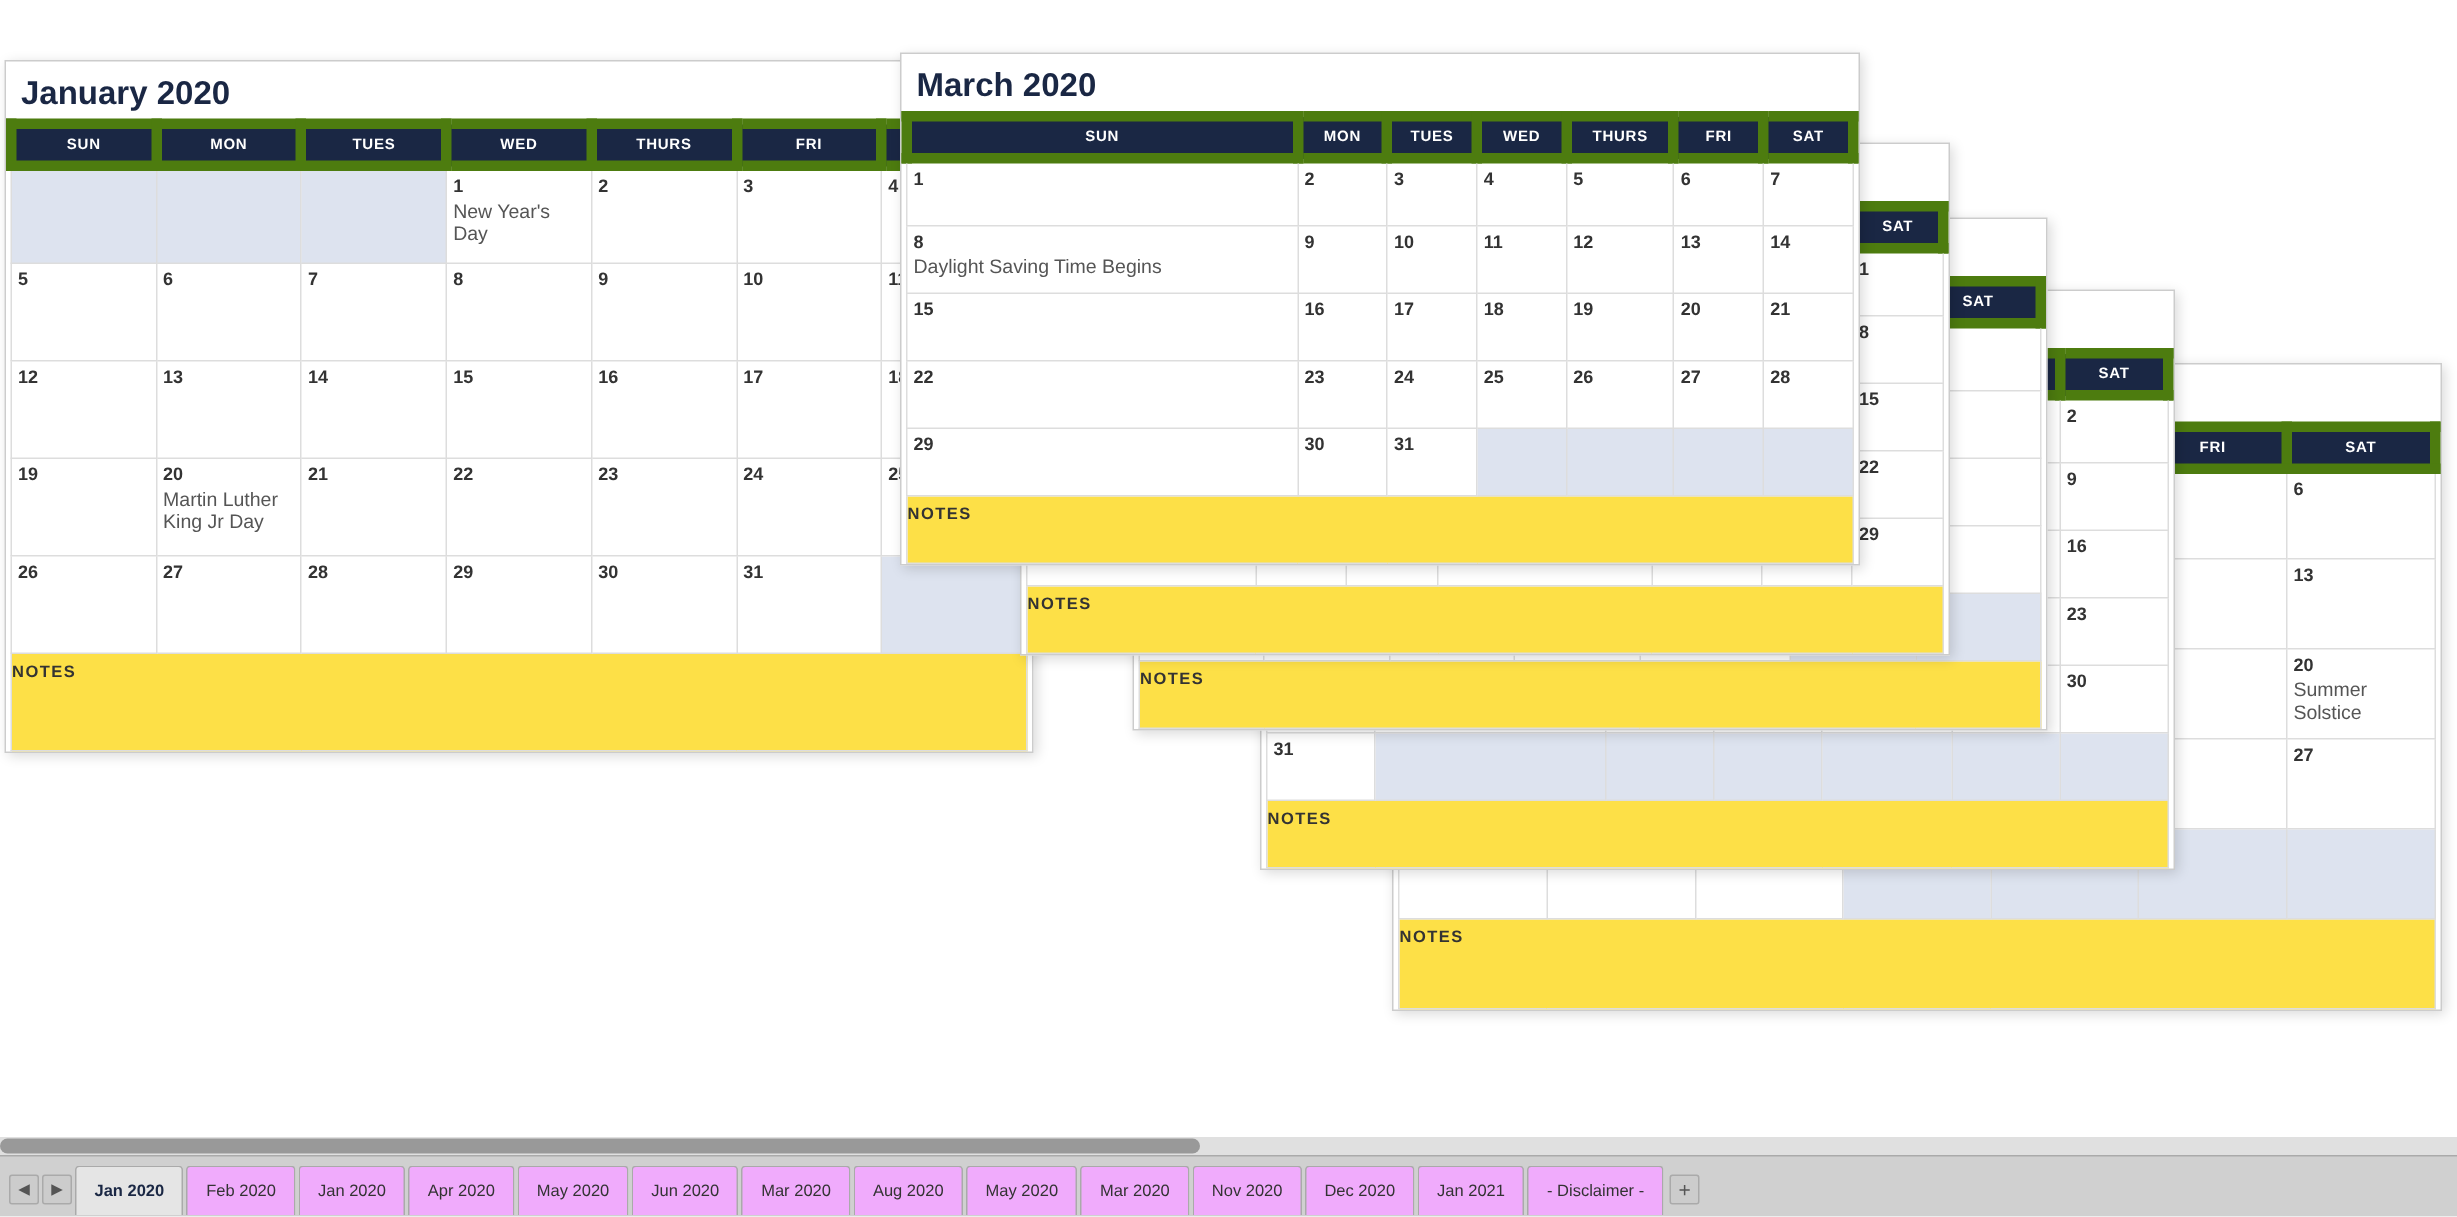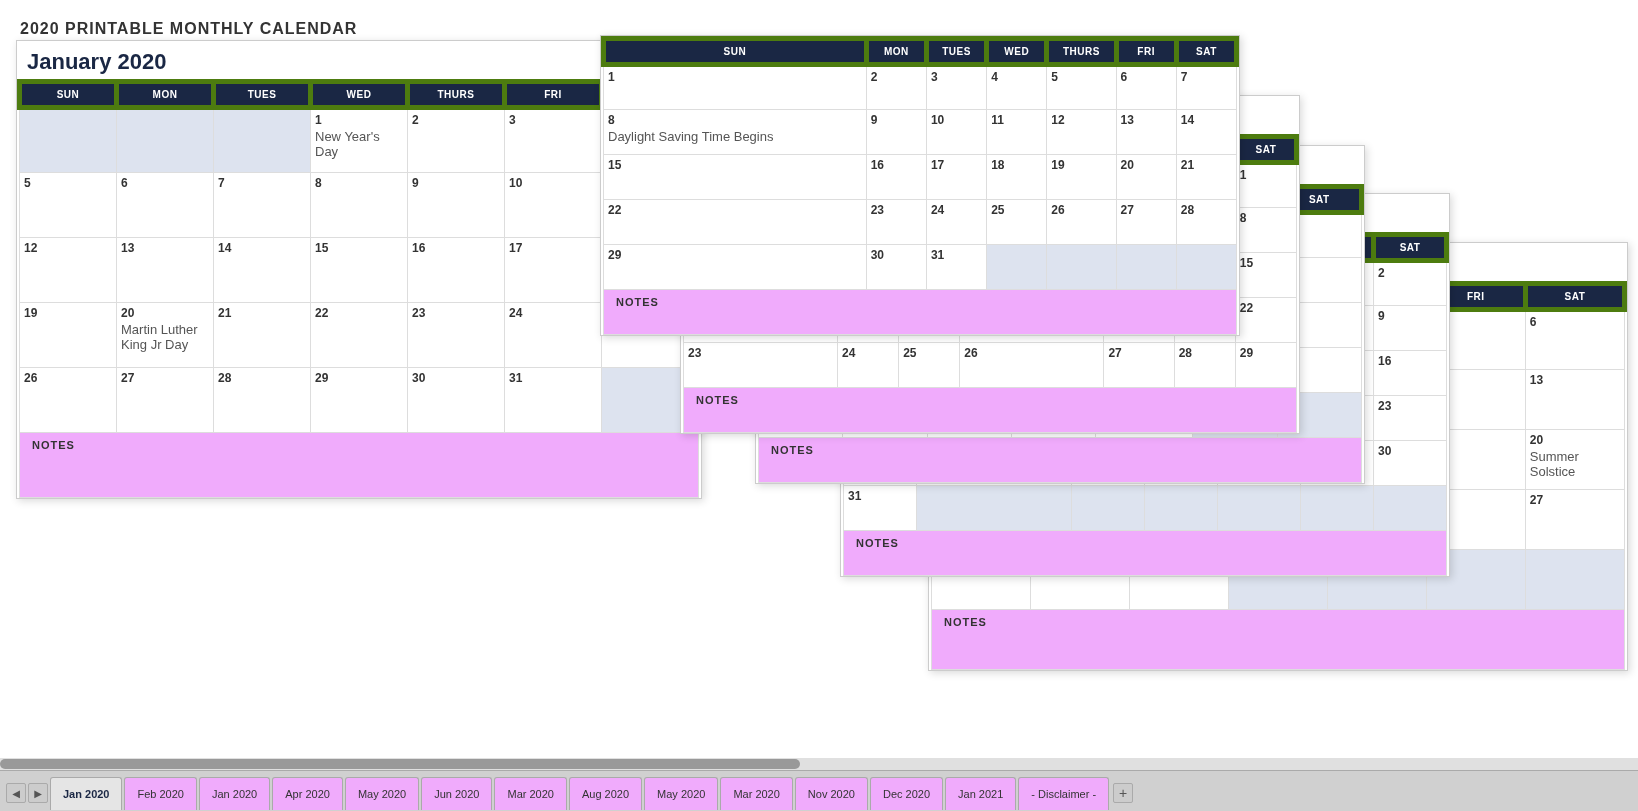--- a/index.html
+++ b/index.html
@@ -48,21 +48,21 @@
       width: 100%;
     }
 
     .cal-table th {
       background: #1a2744;
       color: white;
       font-size: 10px;
       font-weight: bold;
       text-align: center;
       padding: 5px 2px;
-      border: 5px solid #4d7c0f;
+      border: 7px solid #4d7c0f;
       letter-spacing: 0.5px;
     }
 
     .cal-table td {
       border: 1px solid #ddd;
       vertical-align: top;
       font-size: 11px;
       color: #333;
       padding: 3px 4px;
       height: 60px;
@@ -78,27 +78,27 @@
       font-size: 12px;
     }
 
     .cal-table td .holiday {
       font-size: 13px;
       color: #555;
       margin-top: 2px;
     }
 
     .notes-row td {
-      background: #f0abfc;
+      background: #fde047;
       font-size: 11px;
       font-weight: bold;
       color: #333;
       letter-spacing: 1px;
       height: 40px;
-      padding: 6px 12px;
+      padding: 6px 0;
     }
 
     
     .tab-bar {
       background: #d0d0d0;
       height: 41px;
       display: flex;
       align-items: center;
       padding: 4px 6px 0 6px;
       border-top: 1px solid #aaa;
@@ -152,21 +152,21 @@
       justify-content: center;
       font-size: 14px;
       cursor: pointer;
       color: #555;
       margin-left: 2px;
     }
 
     
     #jan-cal {
       top: 40px;
-      left: 16px;
+      left: 3px;
       width: 686px;
     }
 
     #jan-cal .cal-table td {
       height: 65px;
       width: 84px;
     }
 
     
     #mar-cal {
@@ -229,21 +229,20 @@
       width: 800px;
       height: 10px;
       background: #999;
       border-radius: 5px;
     }
   </style>
 </head>
 <body>
 
 <div class="main-area">
-  <div class="page-title">2020 PRINTABLE MONTHLY CALENDAR</div>
 
   <div class="cal-card" id="jan-cal">
     <div class="cal-month-title">January 2020</div>
     <table class="cal-table">
       <thead>
         <tr>
           <th>SUN</th>
           <th>MON</th>
           <th>TUES</th>
           <th>WED</th>
@@ -299,20 +298,21 @@
           <td class="empty"></td>
         </tr>
         <tr class="notes-row">
           <td colspan="7">NOTES</td>
         </tr>
       </tbody>
     </table>
   </div>
 
   <div class="cal-card small-cal" id="mar-cal">
+    <div class="cal-month-title">March 2020</div>
     <table class="cal-table">
       <thead>
         <tr>
           <th>SUN</th>
           <th>MON</th>
           <th>TUES</th>
           <th>WED</th>
           <th>THURS</th>
           <th>FRI</th>
           <th>SAT</th>

